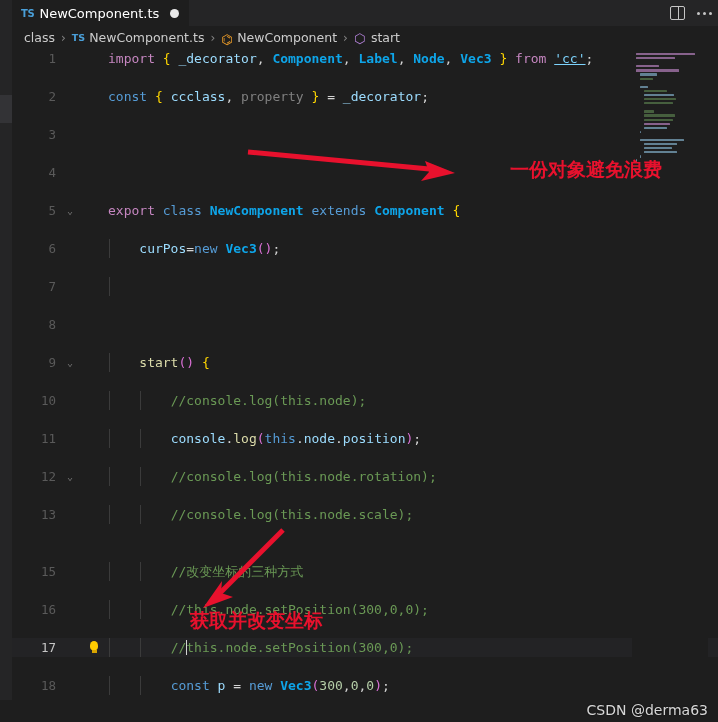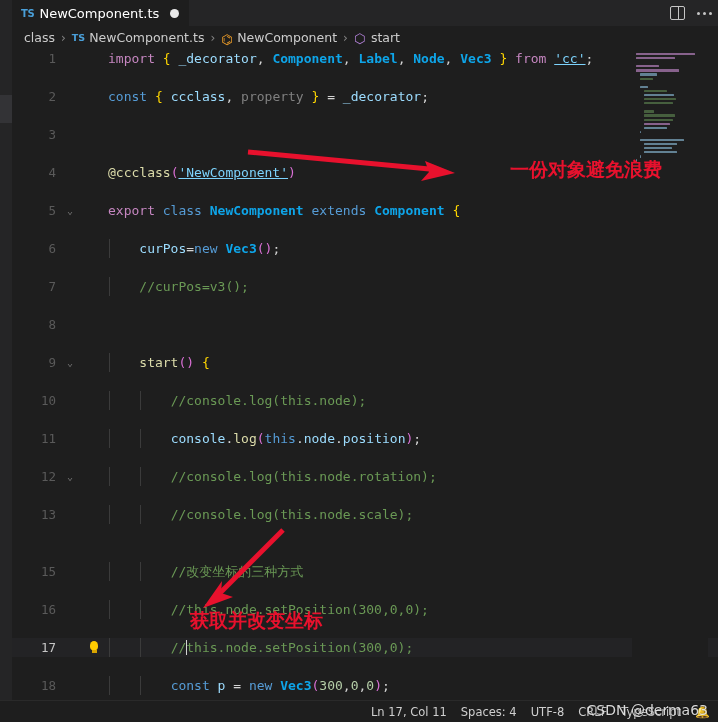--- a/index.html
+++ b/index.html
@@ -242,24 +242,24 @@
       <span class="icon-method"></span>
       <span>start</span>
     </span>
   </div>
 
   <div class="editor">
     <div class="code-area" id="code-area">
         <div class="line" style="top: 0px;"><span class="ln">1</span><span class="code"><span class="kw">import</span><span class="punct"> </span><span class="brace-y">{</span><span class="punct"> </span><span class="id">_decorator</span><span class="punct">,</span><span class="punct"> </span><span class="type">Component</span><span class="punct">,</span><span class="punct"> </span><span class="type">Label</span><span class="punct">,</span><span class="punct"> </span><span class="type">Node</span><span class="punct">,</span><span class="punct"> </span><span class="type">Vec3</span><span class="punct"> </span><span class="brace-y">}</span><span class="punct"> </span><span class="kw">from</span><span class="punct"> </span><span class="str">'cc'</span><span class="punct">;</span></span></div>
         <div class="line" style="top: 19px;"><span class="ln">2</span><span class="code"><span class="kw2">const</span><span class="punct"> </span><span class="brace-y">{</span><span class="punct"> </span><span class="id">ccclass</span><span class="punct">,</span><span class="punct"> </span><span class="dim">property</span><span class="punct"> </span><span class="brace-y">}</span><span class="punct"> </span><span class="punct">=</span><span class="punct"> </span><span class="id">_decorator</span><span class="punct">;</span></span></div>
         <div class="line" style="top: 38px;"><span class="ln">3</span><span class="code"></span></div>
-        <div class="line" style="top: 57px;"><span class="ln">4</span><span class="code"><span class="deco">@ccclass</span><span class="brace-p">(</span><span class="str">'NewComponent'</span><span class="brace-p">)</span></span></div>
+        <div class="line" style="top: 57px;"><span class="ln">4</span></div>
         <div class="line" style="top: 76px;"><span class="ln">5</span><span class="fold">⌄</span><span class="code"><span class="kw">export</span><span class="punct"> </span><span class="kw2">class</span><span class="punct"> </span><span class="type">NewComponent</span><span class="punct"> </span><span class="kw2">extends</span><span class="punct"> </span><span class="type">Component</span><span class="punct"> </span><span class="brace-y">{</span></span></div>
         <div class="line" style="top: 95px;"><span class="ln">6</span><span class="guide" style="left: 96.5px;"></span><span class="code"><span class="punct"> </span><span class="punct"> </span><span class="punct"> </span><span class="punct"> </span><span class="id">curPos</span><span class="punct">=</span><span class="kw2">new</span><span class="punct"> </span><span class="type">Vec3</span><span class="brace-p">(</span><span class="brace-p">)</span><span class="punct">;</span></span></div>
-        <div class="line" style="top: 114px;"><span class="ln">7</span><span class="guide" style="left: 96.5px;"></span><span class="code"><span class="punct"> </span><span class="punct"> </span><span class="punct"> </span><span class="punct"> </span><span class="cm">//curPos=v3();</span></span></div>
+        <div class="line" style="top: 114px;"><span class="ln">7</span><span class="guide" style="left: 96.5px;"></span></div>
         <div class="line" style="top: 133px;"><span class="ln">8</span><span class="code"></span></div>
         <div class="line" style="top: 152px;"><span class="ln">9</span><span class="fold">⌄</span><span class="guide" style="left: 96.5px;"></span><span class="code"><span class="punct"> </span><span class="punct"> </span><span class="punct"> </span><span class="punct"> </span><span class="func">start</span><span class="brace-p">(</span><span class="brace-p">)</span><span class="punct"> </span><span class="brace-y">{</span></span></div>
         <div class="line" style="top: 171px;"><span class="ln">10</span><span class="guide" style="left: 96.5px;"></span><span class="guide" style="left: 127.78px;"></span><span class="code"><span class="punct"> </span><span class="punct"> </span><span class="punct"> </span><span class="punct"> </span><span class="punct"> </span><span class="punct"> </span><span class="punct"> </span><span class="punct"> </span><span class="cm">//console.log(this.node);</span></span></div>
         <div class="line" style="top: 190px;"><span class="ln">11</span><span class="guide" style="left: 96.5px;"></span><span class="guide" style="left: 127.78px;"></span><span class="code"><span class="punct"> </span><span class="punct"> </span><span class="punct"> </span><span class="punct"> </span><span class="punct"> </span><span class="punct"> </span><span class="punct"> </span><span class="punct"> </span><span class="id">console</span><span class="punct">.</span><span class="func">log</span><span class="brace-p">(</span><span class="kw2">this</span><span class="punct">.</span><span class="id">node</span><span class="punct">.</span><span class="id">position</span><span class="brace-p">)</span><span class="punct">;</span></span></div>
         <div class="line" style="top: 209px;"><span class="ln">12</span><span class="fold">⌄</span><span class="guide" style="left: 96.5px;"></span><span class="guide" style="left: 127.78px;"></span><span class="code"><span class="punct"> </span><span class="punct"> </span><span class="punct"> </span><span class="punct"> </span><span class="punct"> </span><span class="punct"> </span><span class="punct"> </span><span class="punct"> </span><span class="cm">//console.log(this.node.rotation);</span></span></div>
         <div class="line" style="top: 228px;"><span class="ln">13</span><span class="guide" style="left: 96.5px;"></span><span class="guide" style="left: 127.78px;"></span><span class="code"><span class="punct"> </span><span class="punct"> </span><span class="punct"> </span><span class="punct"> </span><span class="punct"> </span><span class="punct"> </span><span class="punct"> </span><span class="punct"> </span><span class="cm">//console.log(this.node.scale);</span></span></div>
         <div class="line" style="top: 266px;"><span class="ln">15</span><span class="guide" style="left: 96.5px;"></span><span class="guide" style="left: 127.78px;"></span><span class="code"><span class="punct"> </span><span class="punct"> </span><span class="punct"> </span><span class="punct"> </span><span class="punct"> </span><span class="punct"> </span><span class="punct"> </span><span class="punct"> </span><span class="cm">//改变坐标的三种方式</span></span></div>
         <div class="line" style="top: 285px;"><span class="ln">16</span><span class="guide" style="left: 96.5px;"></span><span class="guide" style="left: 127.78px;"></span><span class="code"><span class="punct"> </span><span class="punct"> </span><span class="punct"> </span><span class="punct"> </span><span class="punct"> </span><span class="punct"> </span><span class="punct"> </span><span class="punct"> </span><span class="cm">//this.node.setPosition(300,0,0);</span></span></div>
         <div class="line active" style="top: 304px;"><span class="ln">17</span><span class="bulb"></span><span class="guide" style="left: 96.5px;"></span><span class="guide" style="left: 127.78px;"></span><span class="code"><span class="punct"> </span><span class="punct"> </span><span class="punct"> </span><span class="punct"> </span><span class="punct"> </span><span class="punct"> </span><span class="punct"> </span><span class="punct"> </span><span class="cm">//</span><span class="cursor"></span><span class="cm">this.node.setPosition(300,0);</span></span></div>
         <div class="line" style="top: 323px;"><span class="ln">18</span><span class="guide" style="left: 96.5px;"></span><span class="guide" style="left: 127.78px;"></span><span class="code"><span class="punct"> </span><span class="punct"> </span><span class="punct"> </span><span class="punct"> </span><span class="punct"> </span><span class="punct"> </span><span class="punct"> </span><span class="punct"> </span><span class="kw2">const</span><span class="punct"> </span><span class="id">p</span><span class="punct"> </span><span class="punct">=</span><span class="punct"> </span><span class="kw2">new</span><span class="punct"> </span><span class="type">Vec3</span><span class="brace-p">(</span><span class="num">300</span><span class="punct">,</span><span class="num">0</span><span class="punct">,</span><span class="num">0</span><span class="brace-p">)</span><span class="punct">;</span></span></div>
@@ -354,23 +354,15 @@
     </g>
     <g>
       <path d="M 283 530 L 216 597" stroke="#e8112d" stroke-width="5" fill="none"></path>
       <path d="M 203 608 L 222 581 L 221 593 L 233 597 Z" fill="#e8112d"></path>
     </g>
   </svg>
 
   <div class="anno-text" id="anno-text-1">一份对象避免浪费</div>
   <div class="anno-text" id="anno-text-2">获取并改变坐标</div>
 
-  <div class="statusbar">
-    <span class="sb-item">Ln 17, Col 11</span>
-    <span class="sb-item">Spaces: 4</span>
-    <span class="sb-item">UTF-8</span>
-    <span class="sb-item">CRLF</span>
-    <span class="sb-item">TypeScript</span>
-    <span class="sb-item sb-bell">🔔</span>
-  </div>
 
   <div class="watermark">CSDN @derma63</div>
 </div>
 
 </body></html>

